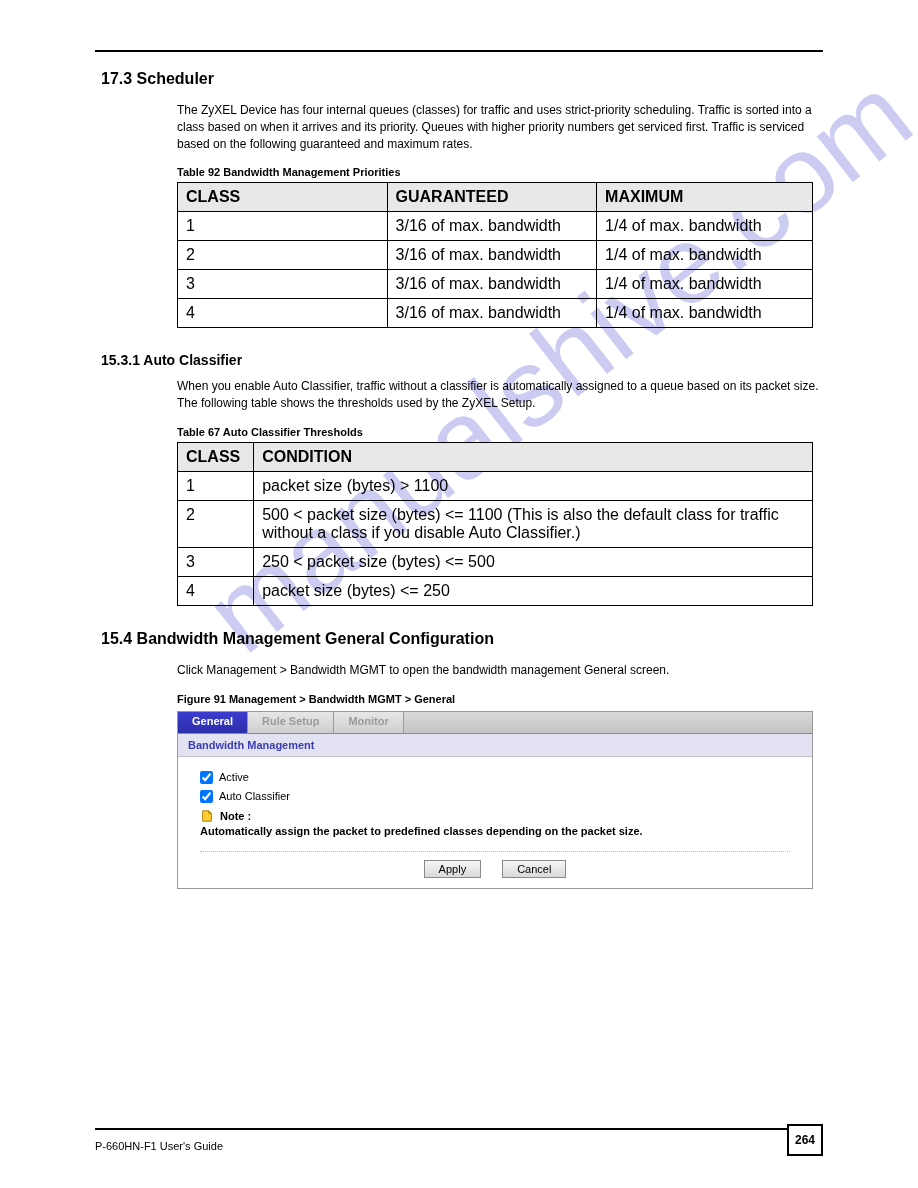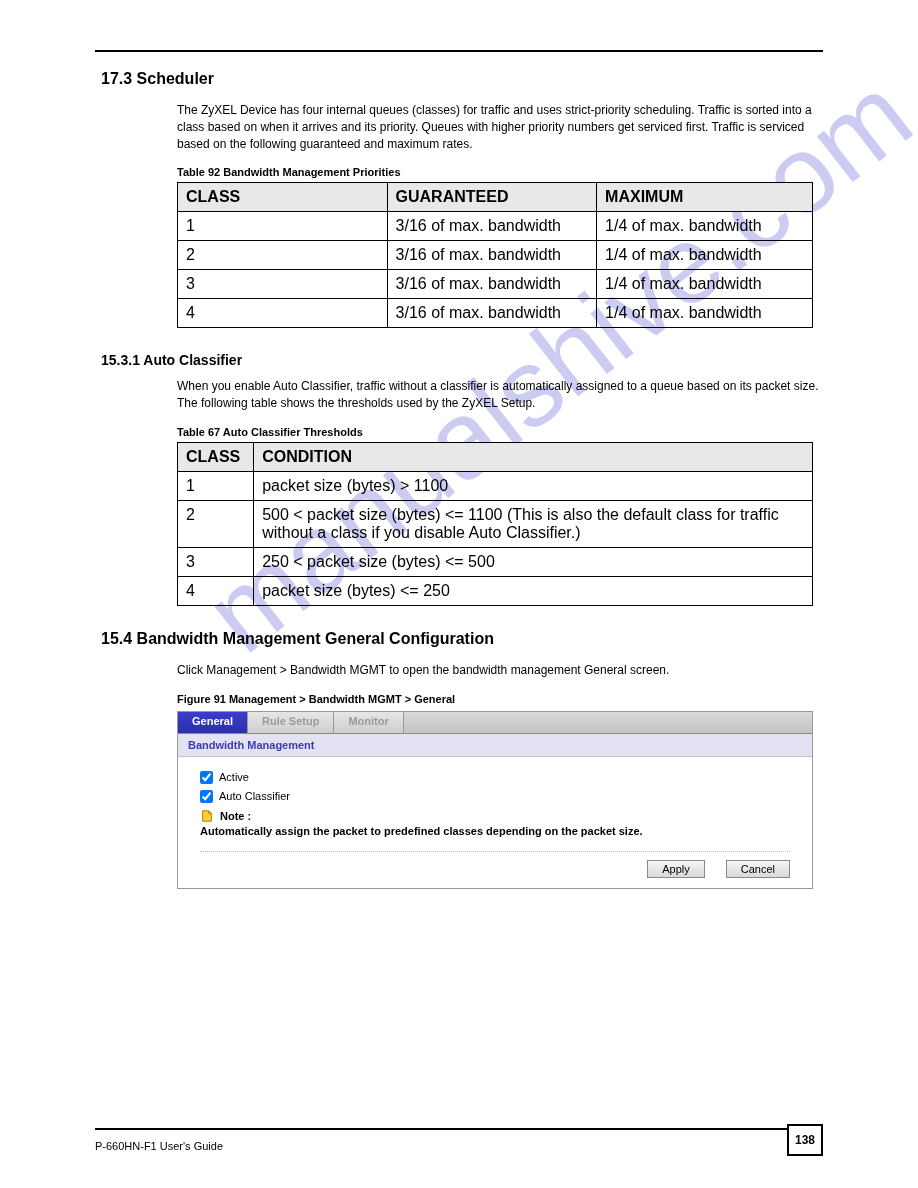--- a/index.html
+++ b/index.html
@@ -130,21 +130,21 @@
   .note-icon svg { display:block; }
   .note-text {
     font-weight: bold;
     margin-left: 0;
   }
   .btn-row {
     border-top: 1px dotted #bbb;
     margin-top: 14px;
     padding-top: 8px;
     display: flex;
-    justify-content: flex-end;
+    justify-content: center;
     gap: 21px;
   }
   .ui-btn {
     background: linear-gradient(#f6f6f6,#d9d9d9);
     border: 1px solid #8a8a8a;
     padding: 2px 14px;
     font-size: 11px;
     cursor: pointer;
     font-family: inherit;
   }
@@ -293,13 +293,13 @@
         <button class="ui-btn">Apply</button>
         <button class="ui-btn">Cancel</button>
       </div>
     </div>
   </div>
 </div>
 
 <div class="footer">
   <span class="footer-text">P-660HN-F1 User's Guide</span>
 </div>
-<div class="page-num-box">138</div>
+<div class="page-num-box">264</div>
 
 </body></html>

